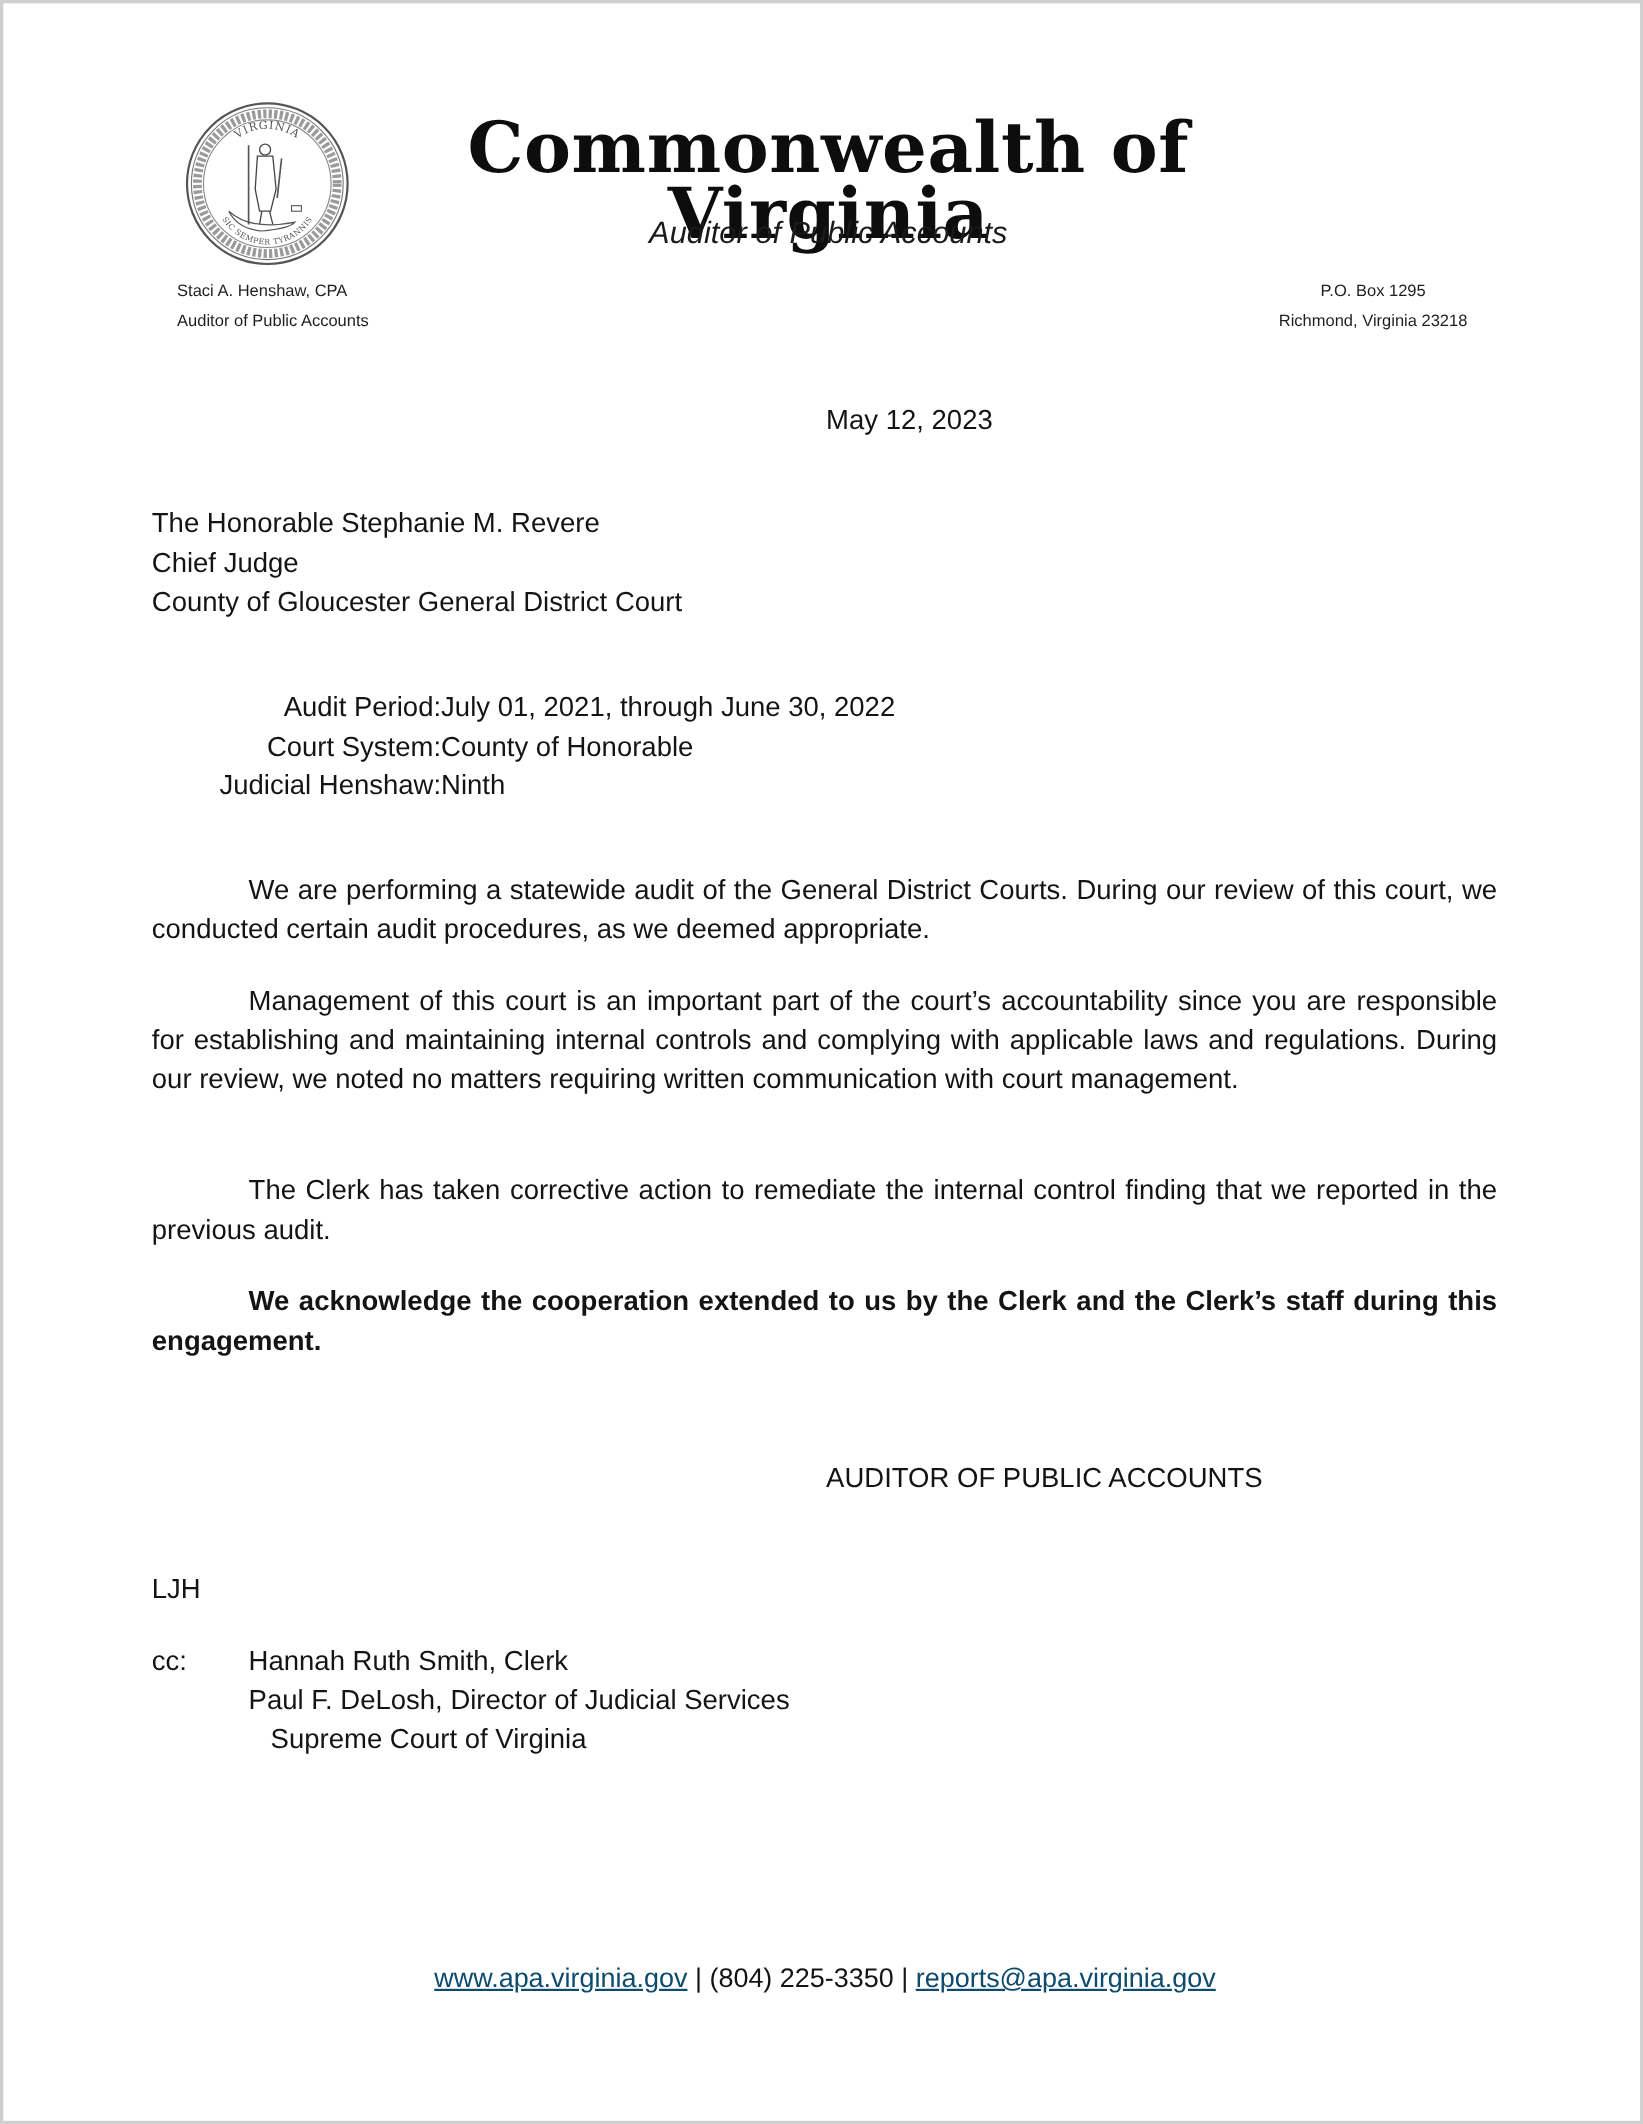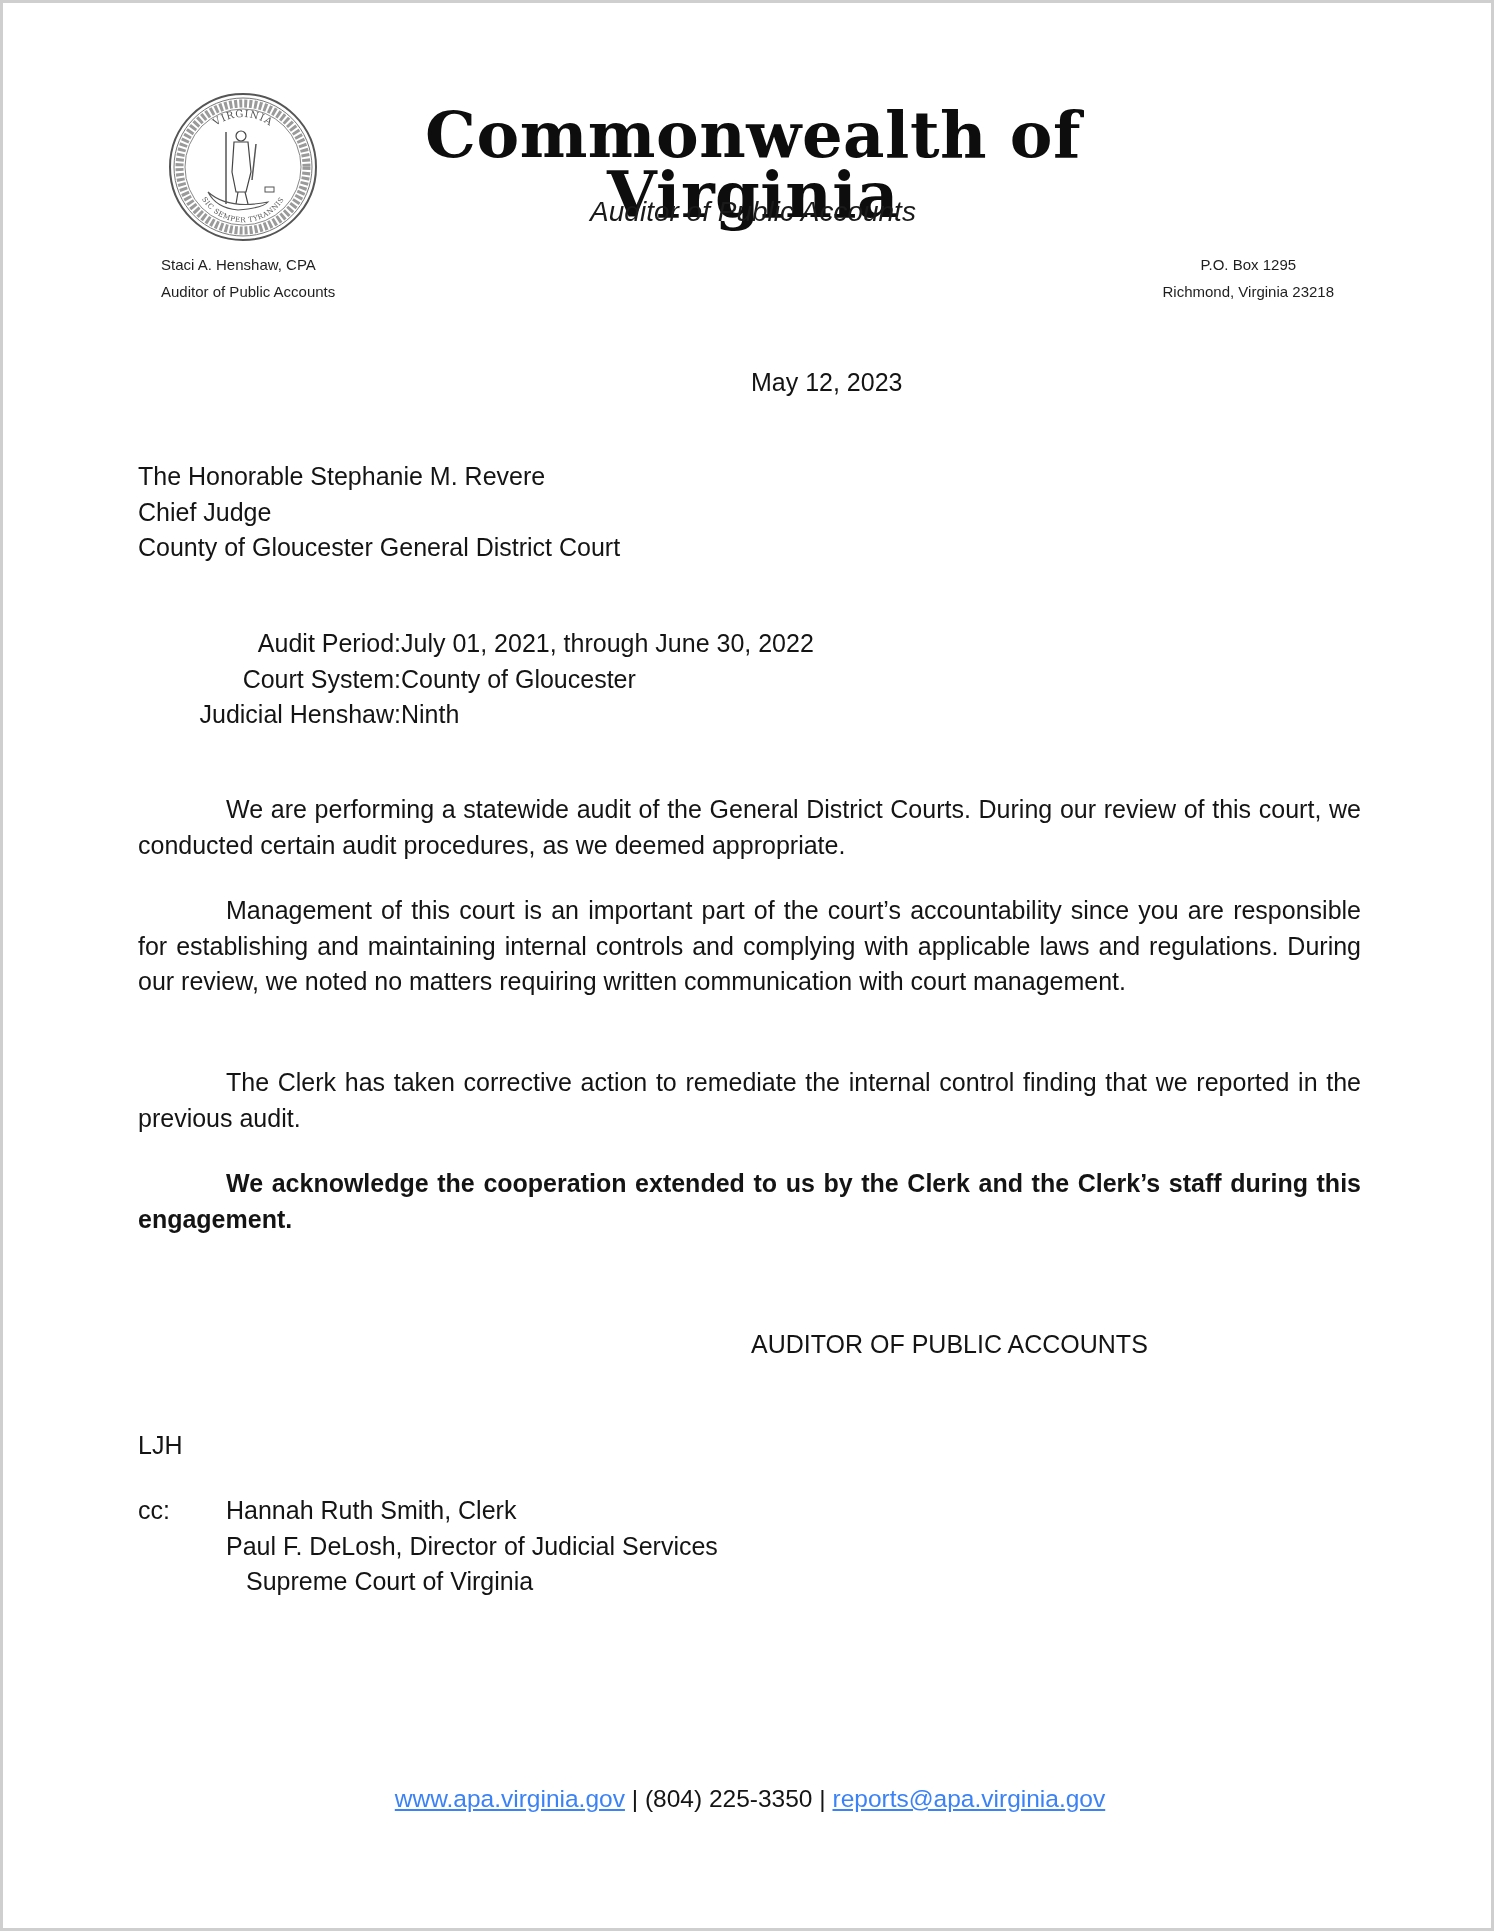--- a/index.html
+++ b/index.html
@@ -42,21 +42,21 @@
     .signature { position: absolute; left: 748px; top: 1324px; }
     .initials { position: absolute; left: 135px; top: 1425px; }
     .cc { position: absolute; left: 135px; top: 1490px; }
     .cc-label { position: absolute; left: 0; top: 0; }
     .cc-list { position: absolute; left: 88px; top: 0; }
     .cc-sub { padding-left: 20px; }
     .footer {
       position: absolute; left: 0; width: 1494px; top: 1778px; text-align: center;
       font-size: 24.5px; line-height: 36px; color: #141414;
     }
-    .footer a { color: #3b82f6; text-decoration: underline; margin-top: 23px; }
+    .footer a { color: #0c4a6e; text-decoration: underline; margin-top: 23px; }
     .footer .sep { color: #141414; }
   </style>
 </head>
 <body>
 
 <div class="page">
 
   <div class="seal">
     <svg width="150" height="150" viewBox="0 0 150 150">
       <circle cx="75" cy="75" r="73" fill="none" stroke="#555" stroke-width="2"></circle>
@@ -104,21 +104,21 @@
     <span class="line">County of Gloucester General District Court</span>
   </div>
 
   <div class="body-text meta">
     <div class="meta-row">
       <span class="meta-label">Audit Period:</span>
       <span>July 01, 2021, through June 30, 2022</span>
     </div>
     <div class="meta-row">
       <span class="meta-label">Court System:</span>
-      <span>County of Gloucester</span>
+      <span>County of Honorable</span>
     </div>
     <div class="meta-row">
       <span class="meta-label">Judicial Henshaw:</span>
       <span>Ninth</span>
     </div>
   </div>
 
   <p class="body-text para p1"><span class="indent"></span><span>We are performing a statewide audit of the General District Courts.  During our review of this court, we conducted certain audit procedures, as we deemed appropriate.</span></p>
   <p class="body-text para p2"><span class="indent"></span><span>Management of this court is an important part of the court’s accountability since you are responsible for establishing and maintaining internal controls and complying with applicable laws and regulations.  During our review, we noted no matters requiring written communication with court management.</span></p>
   <p class="body-text para p3"><span class="indent"></span><span>The Clerk has taken corrective action to remediate the internal control finding that we reported in the previous audit.</span></p>

